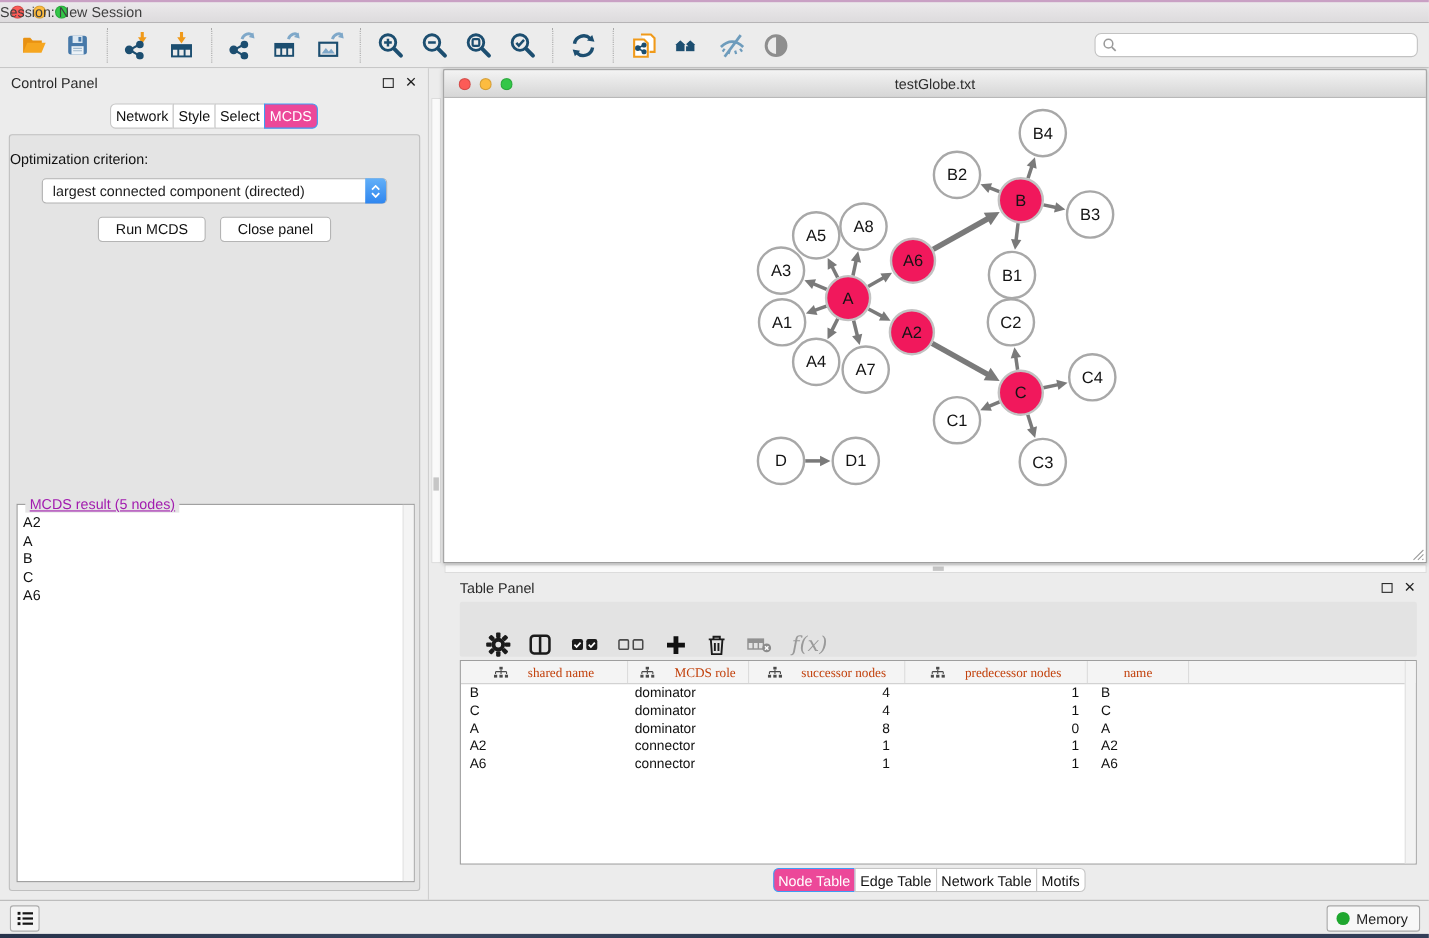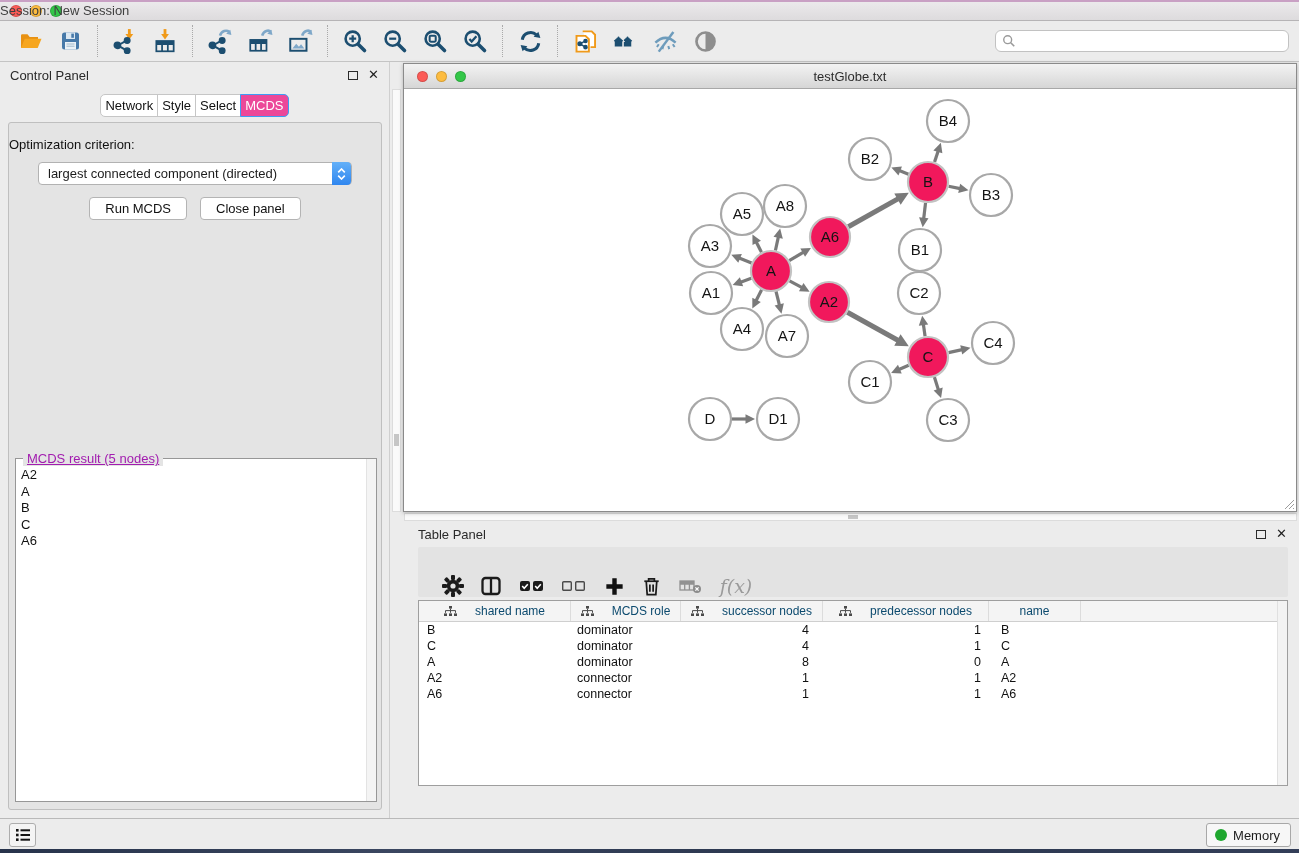--- a/index.html
+++ b/index.html
@@ -72,22 +72,22 @@
 
   
   .tpanel { position:absolute; left:390px; top:522px; width:909px; height:296px; background:#ECECEC; }
   .tpanel .dock-head { padding:0 12px 0 28px; height:24px; }
   .tp-toolbar { position:absolute; left:28px; top:25px; width:870px; height:50px; background:#E3E3E3; border-radius:2px;
     display:flex; align-items:center; padding-left:18px; }
   .tp-ico { display:flex; align-items:center; justify-content:center;margin-top:28px; }
   .fx-label { font-family:"DejaVu Serif",serif; font-style:italic; color:#9A9A9A; font-size:19px; }
   .tp-table { position:absolute; left:28px; top:78px; width:870px; height:186px; background:#fff; border:1px solid #9E9E9E; overflow:hidden; }
   .thead { display:flex; height:21px; background:#F4F4F4; border-bottom:1px solid #CFCFCF; }
-  .th { display:flex; align-items:center; justify-content:center; gap:18px; font-size:12px; color:#0c4a6e;
-    border-right:1px solid #DCDCDC; height:100%; }
+  .th { display:flex; align-items:center; justify-content:center; gap:18px; font-size:12px; color:#c2410c;
+    border-right:1px solid #DCDCDC; height:100%;font-family:Liberation Serif, serif; }
   .th:last-child { border-right:1px solid #DCDCDC; }
   .trow { display:flex; height:16px; align-items:center; }
   .td { font-size:12.5px; color:#111; overflow:hidden; white-space:nowrap; }
   .tscroll { position:absolute; right:0; top:0; bottom:0; width:10px; background:#F3F3F3; border-left:1px solid #E0E0E0; }
   .tp-tabs { position:absolute; left:50%; transform:translateX(-50%); top:267px; display:flex; }
   .tp-tabs .seg { height:22px; line-height:21px; }
 
   
   .statusbar { position:absolute; left:0; top:818px; width:1299px; height:31px; background:#ECECEC; border-top:1px solid #B9B9B9; }
   .list-btn { position:absolute; left:9px; top:4px; width:27px; height:24px; background:#F4F4F4; border:1px solid #ADADAD;
@@ -658,20 +658,26 @@
           <div class="trow">
             <div class="td" style="width: 152px; text-align: left; padding: 0px 0px 0px 8px;">A6</div>
             <div class="td" style="width: 110px; text-align: left; padding: 0px 0px 0px 6px;">connector</div>
             <div class="td" style="width: 142px; text-align: right; padding: 0px 14px 0px 0px;">1</div>
             <div class="td" style="width: 166px; text-align: right; padding: 0px 8px 0px 0px;">1</div>
             <div class="td" style="width: 92px; text-align: left; padding: 0px 0px 0px 12px;">A6</div>
           </div>
         </div>
       <div class="tscroll"></div>
     </div>
+    <div class="tp-tabs seg-tabs" id="bottom-tabs" style="margin-top:0">
+        <span class="seg active">Node Table</span>
+        <span class="seg">Edge Table</span>
+        <span class="seg">Network Table</span>
+        <span class="seg">Motifs</span>
+      </div>
   </div>
 
   <div class="statusbar">
     <div class="list-btn">
       <svg width="16" height="14" viewBox="0 0 16 14">
           <g fill="#141414">
             <rect x="1" y="1" width="2.6" height="2.6"></rect>
             <rect x="1" y="5.7" width="2.6" height="2.6"></rect>
             <rect x="1" y="10.4" width="2.6" height="2.6"></rect>
             <rect x="5.5" y="1.3" width="9.5" height="2"></rect>

